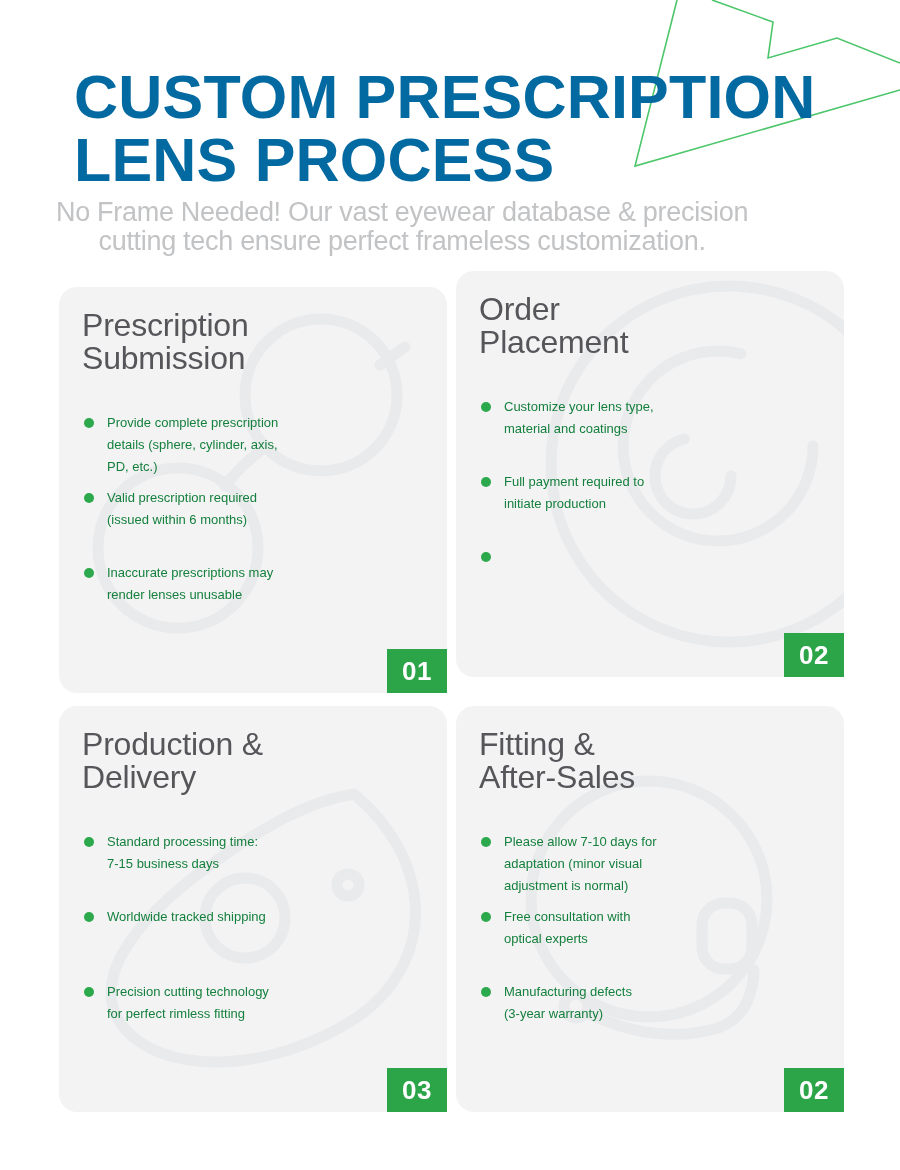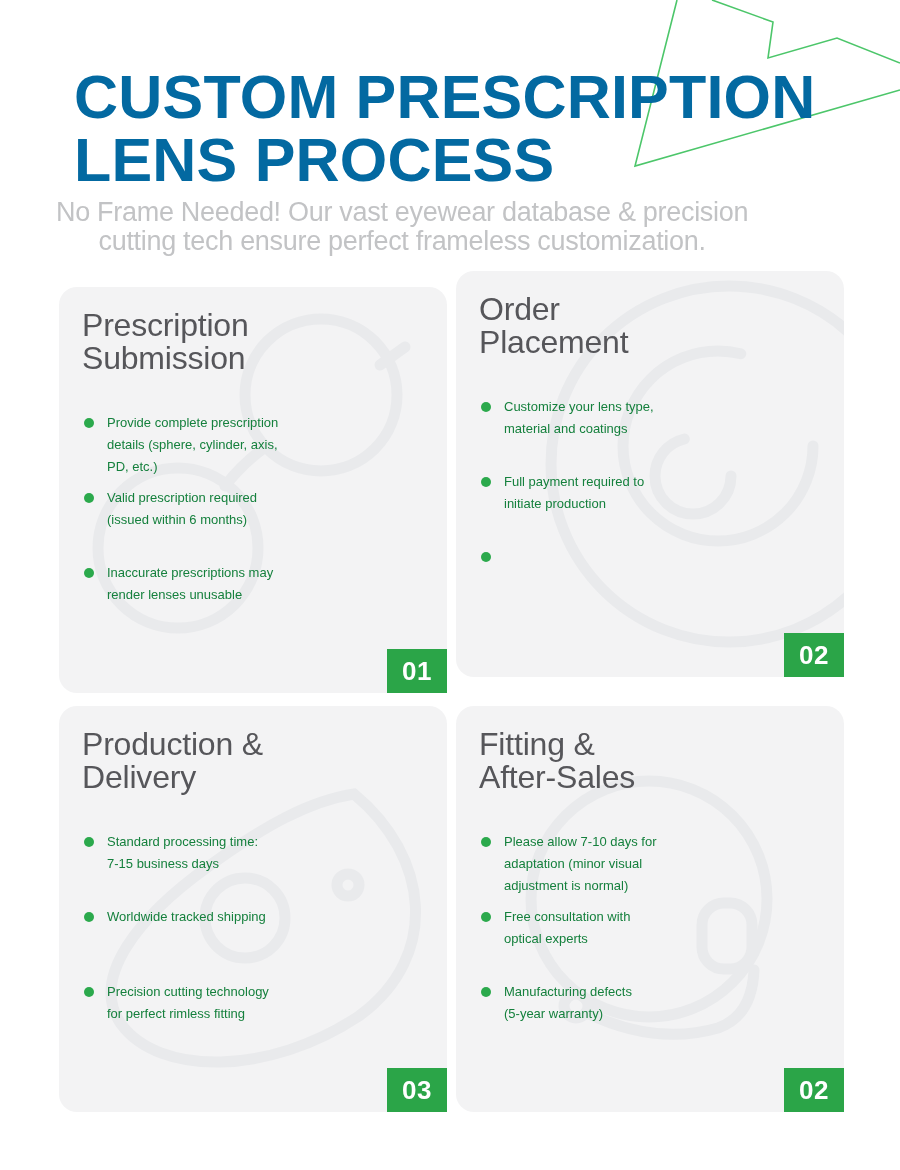--- a/index.html
+++ b/index.html
@@ -180,16 +180,16 @@
 adjustment is normal)</p>
   </div>
   <div class="bullet slot2">
     <span class="dot"></span>
     <p class="btext">Free consultation with
 optical experts</p>
   </div>
   <div class="bullet slot3">
     <span class="dot"></span>
     <p class="btext">Manufacturing defects
-(5-year warranty)</p>
+(3-year warranty)</p>
   </div>
   <div class="badge">02</div>
 </section>
 
 </body></html>

